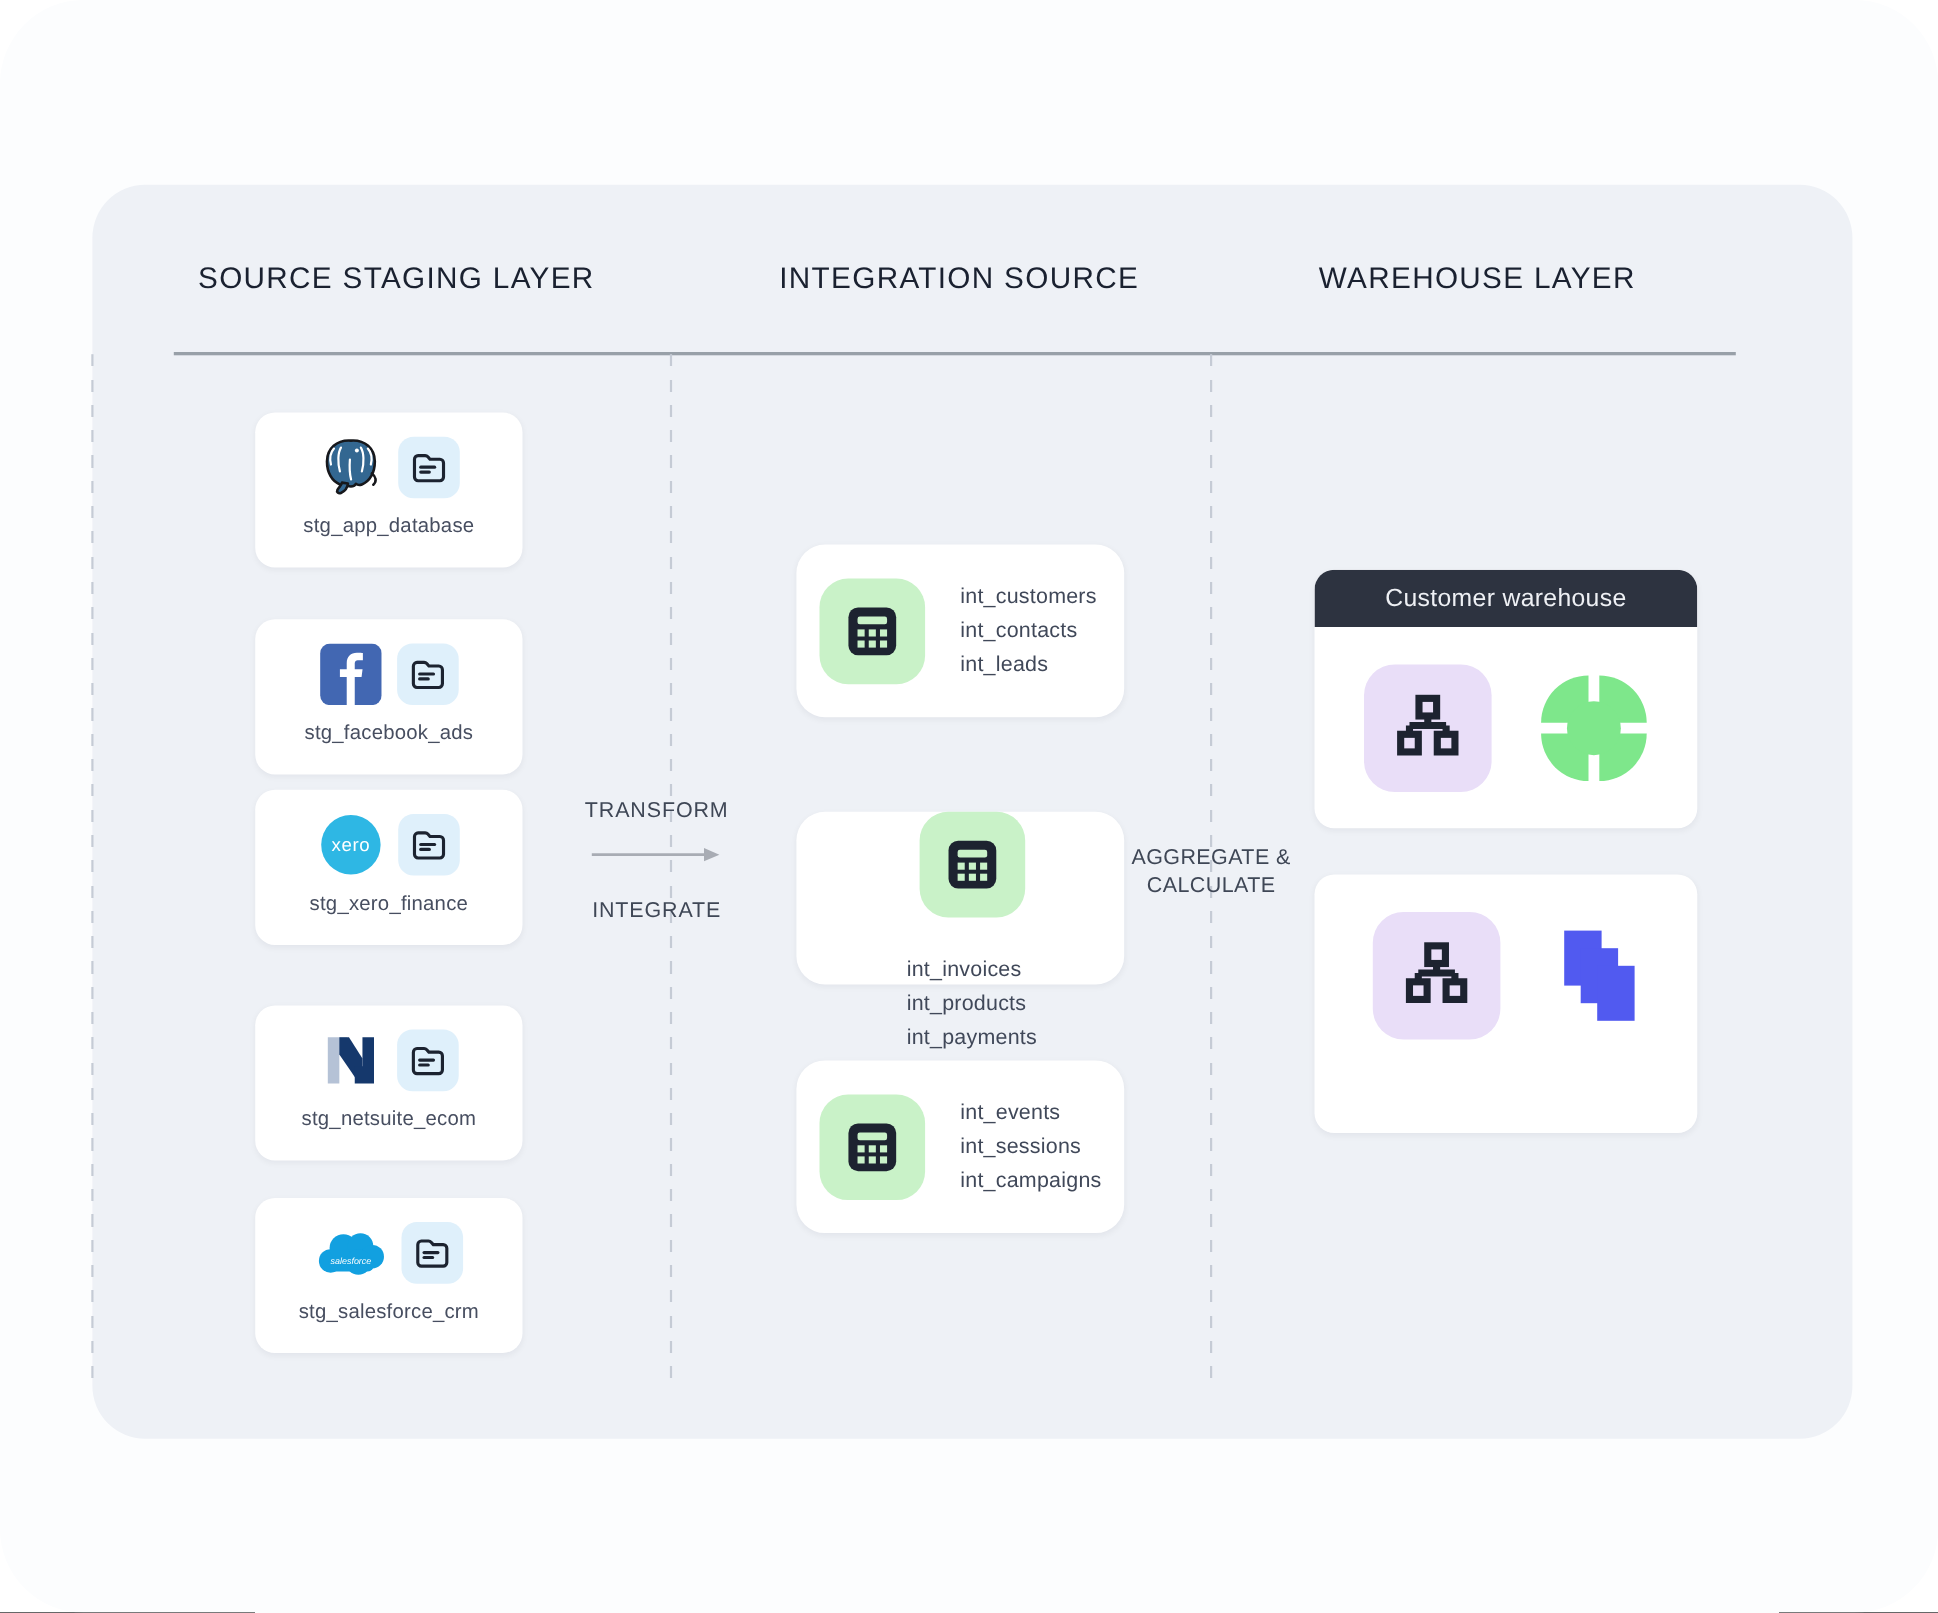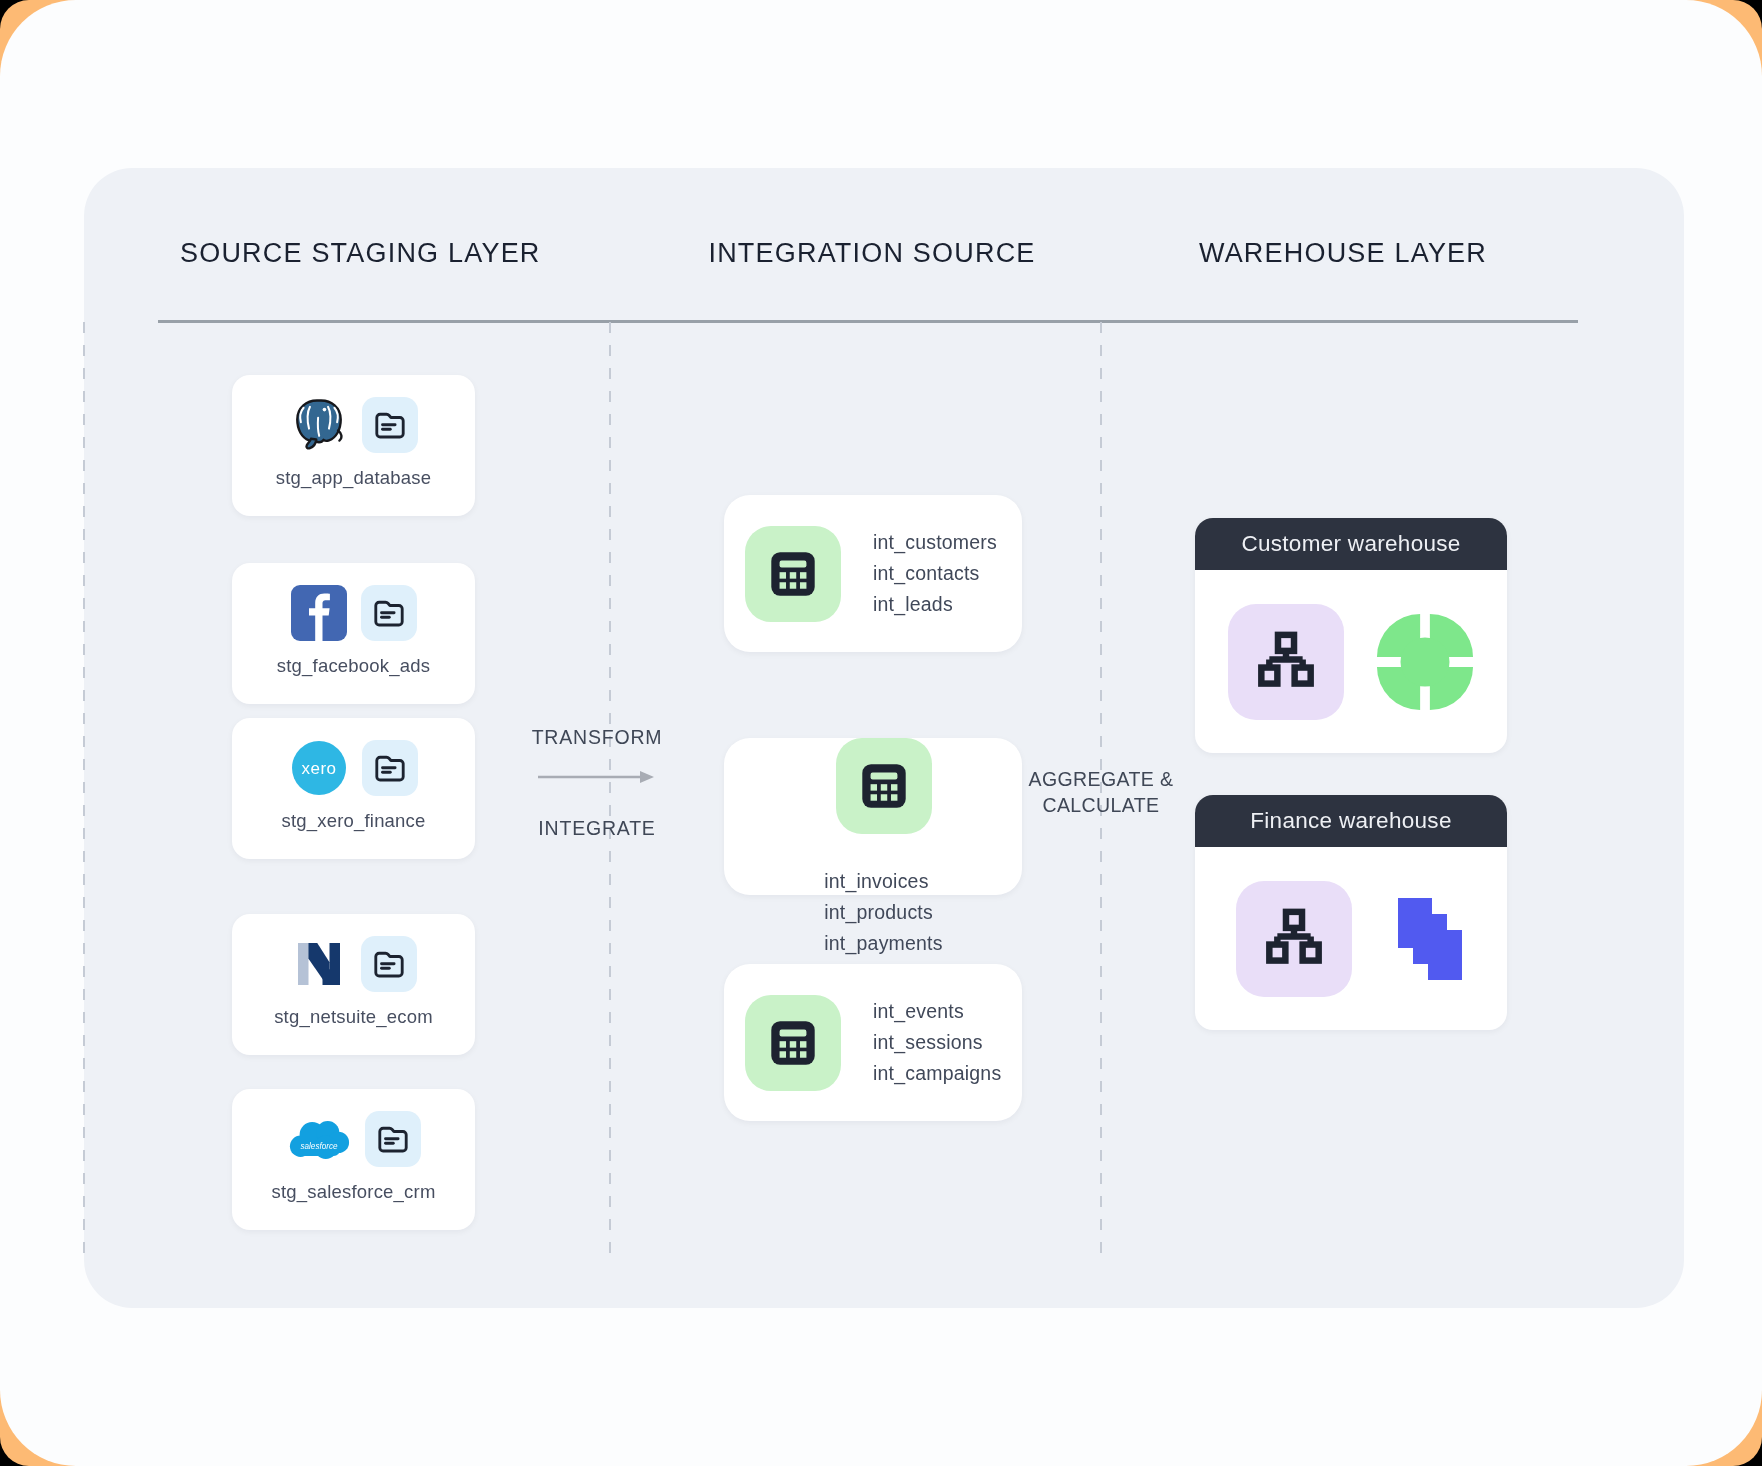--- a/index.html
+++ b/index.html
@@ -1,17 +1,17 @@
 <!DOCTYPE html>
 <html><head>
 <meta charset="utf-8">
 <style>
   html,body{margin:0;padding:0;background:#000;}
-  .canvas{position:relative;width:1762px;height:1466px;background:#fdba74;overflow:hidden;
-          font-family:"Liberation Sans","DejaVu Sans",sans-serif;border-radius:29px;}
+  .canvas{position:relative;width:1762px;height:1466px;background:#ffffff;overflow:hidden;
+          font-family:"Liberation Sans","DejaVu Sans",sans-serif;}
   .page{position:absolute;inset:0;background:#fcfdfe;border-radius:76px;}
   .panel{position:absolute;left:84px;top:168px;width:1600px;height:1140px;
          background:#eef1f6;border-radius:48px;}
   .col-header{position:absolute;top:238px;font-size:27px;font-weight:500;
               letter-spacing:1.2px;color:#1a2130;white-space:nowrap;}
   .divider{position:absolute;left:158px;top:320px;width:1420px;height:3px;background:#98a0a8;}
   .dash-v{position:absolute;top:322px;width:2px;height:935px;
           background:repeating-linear-gradient(to bottom,#c5cbd5 0 11px,transparent 11px 23px);}
   .card{position:absolute;background:#fff;border-radius:18px;
         box-shadow:0 2px 6px rgba(15,23,42,.05);}
@@ -22,21 +22,21 @@
   .card-label{margin-top:12px;text-align:center;font-size:18.5px;color:#474e60;letter-spacing:.2px;}
   .flow-note{position:absolute;font-size:19.5px;letter-spacing:.8px;color:#3f4756;
              text-align:center;transform:translateX(-50%);white-space:nowrap;}
   .agg-note{position:absolute;left:1011px;top:766px;width:180px;text-align:center;
             font-size:19.5px;letter-spacing:.4px;line-height:26px;color:#3f4756;}
   .int-card{left:724px;width:298px;height:157px;border-radius:26px;
             display:flex;align-items:center;gap:32px;padding-left:21px;box-sizing:border-box;}
   .int-tile{width:96px;height:96px;background:#c9f2c8;border-radius:26px;flex:none;
             display:flex;align-items:center;justify-content:center;}
   .int-list{font-size:19.5px;line-height:31px;color:#404859;letter-spacing:.2px;}
-  .wh-card{left:1195px;width:312px;height:235px;border-radius:18px;overflow:hidden;}
+  .wh-card{left:1195px;width:348px;height:235px;border-radius:18px;overflow:hidden;}
   .wh-header{height:52px;background:#2d3340;color:#eef0f4;font-size:22.5px;font-weight:500;
              display:flex;align-items:center;justify-content:center;letter-spacing:.3px;}
   .wh-body{height:183px;display:flex;align-items:center;justify-content:space-evenly;}
   .lav-tile{width:116px;height:116px;background:#e9def8;border-radius:28px;
             display:flex;align-items:center;justify-content:center;}
   svg{display:block;}
 </style>
 </head>
 <body>
 
@@ -288,21 +288,20 @@
           <path d="M50,50 L50,6 A44,44 0 0 1 94,50 Z" transform="translate(5,-5)"></path>
           <path d="M50,50 L94,50 A44,44 0 0 1 50,94 Z" transform="translate(5,5)"></path>
           <path d="M50,50 L50,94 A44,44 0 0 1 6,50 Z" transform="translate(-5,5)"></path>
           <circle cx="50" cy="50" r="25"></circle>
         </svg>
       </span>
     </div>
   </div>
 
   <div class="card wh-card" style="top:795px;">
-    <div class="wh-header">Finance warehouse</div>
     <div class="wh-body">
       <span class="lav-tile">
         <span>
           <svg viewBox="0 0 24 24" width="74" height="74" fill="none" stroke="#1d2330" stroke-width="2.1">
             <rect x="9.4" y="3.2" width="5.2" height="5.2"></rect>
             <path d="M12,8.4 V11.2 M6.6,11.2 H17.4 M6.6,11.2 v2.6 M17.4,11.2 v2.6"></path>
             <rect x="4" y="13.8" width="5.2" height="5.2"></rect>
             <rect x="14.8" y="13.8" width="5.2" height="5.2"></rect>
           </svg>
         </span>

